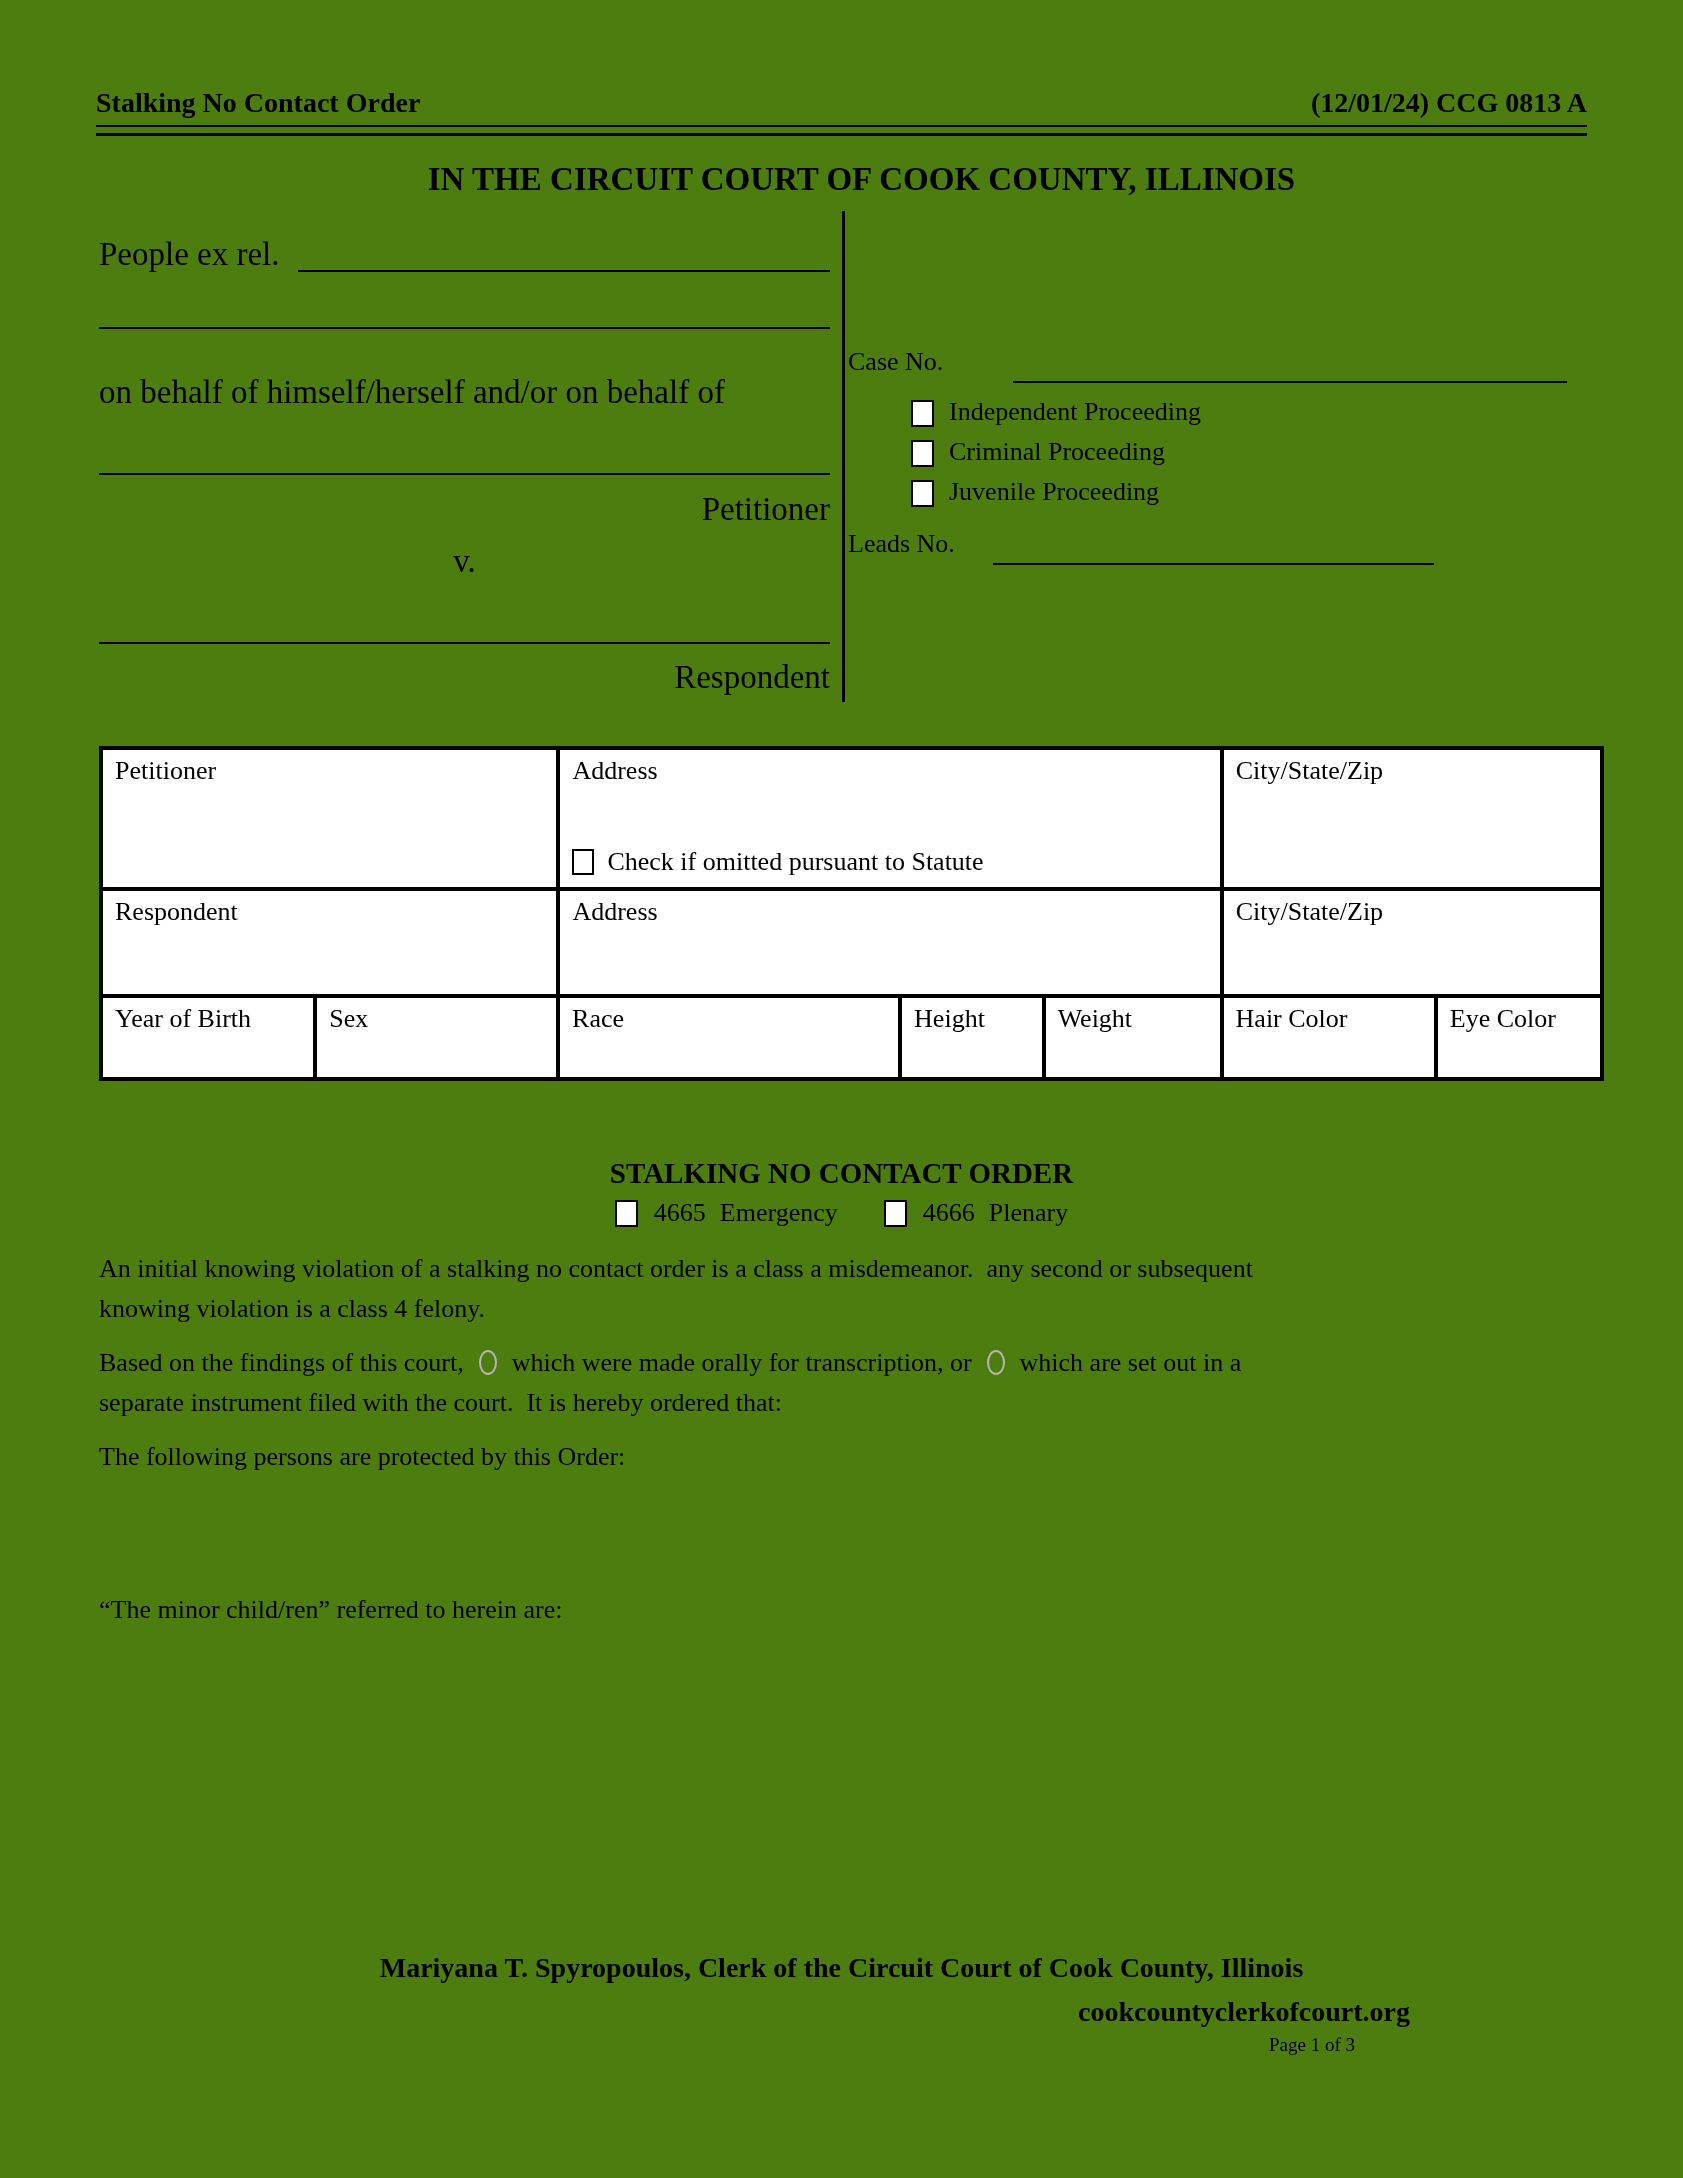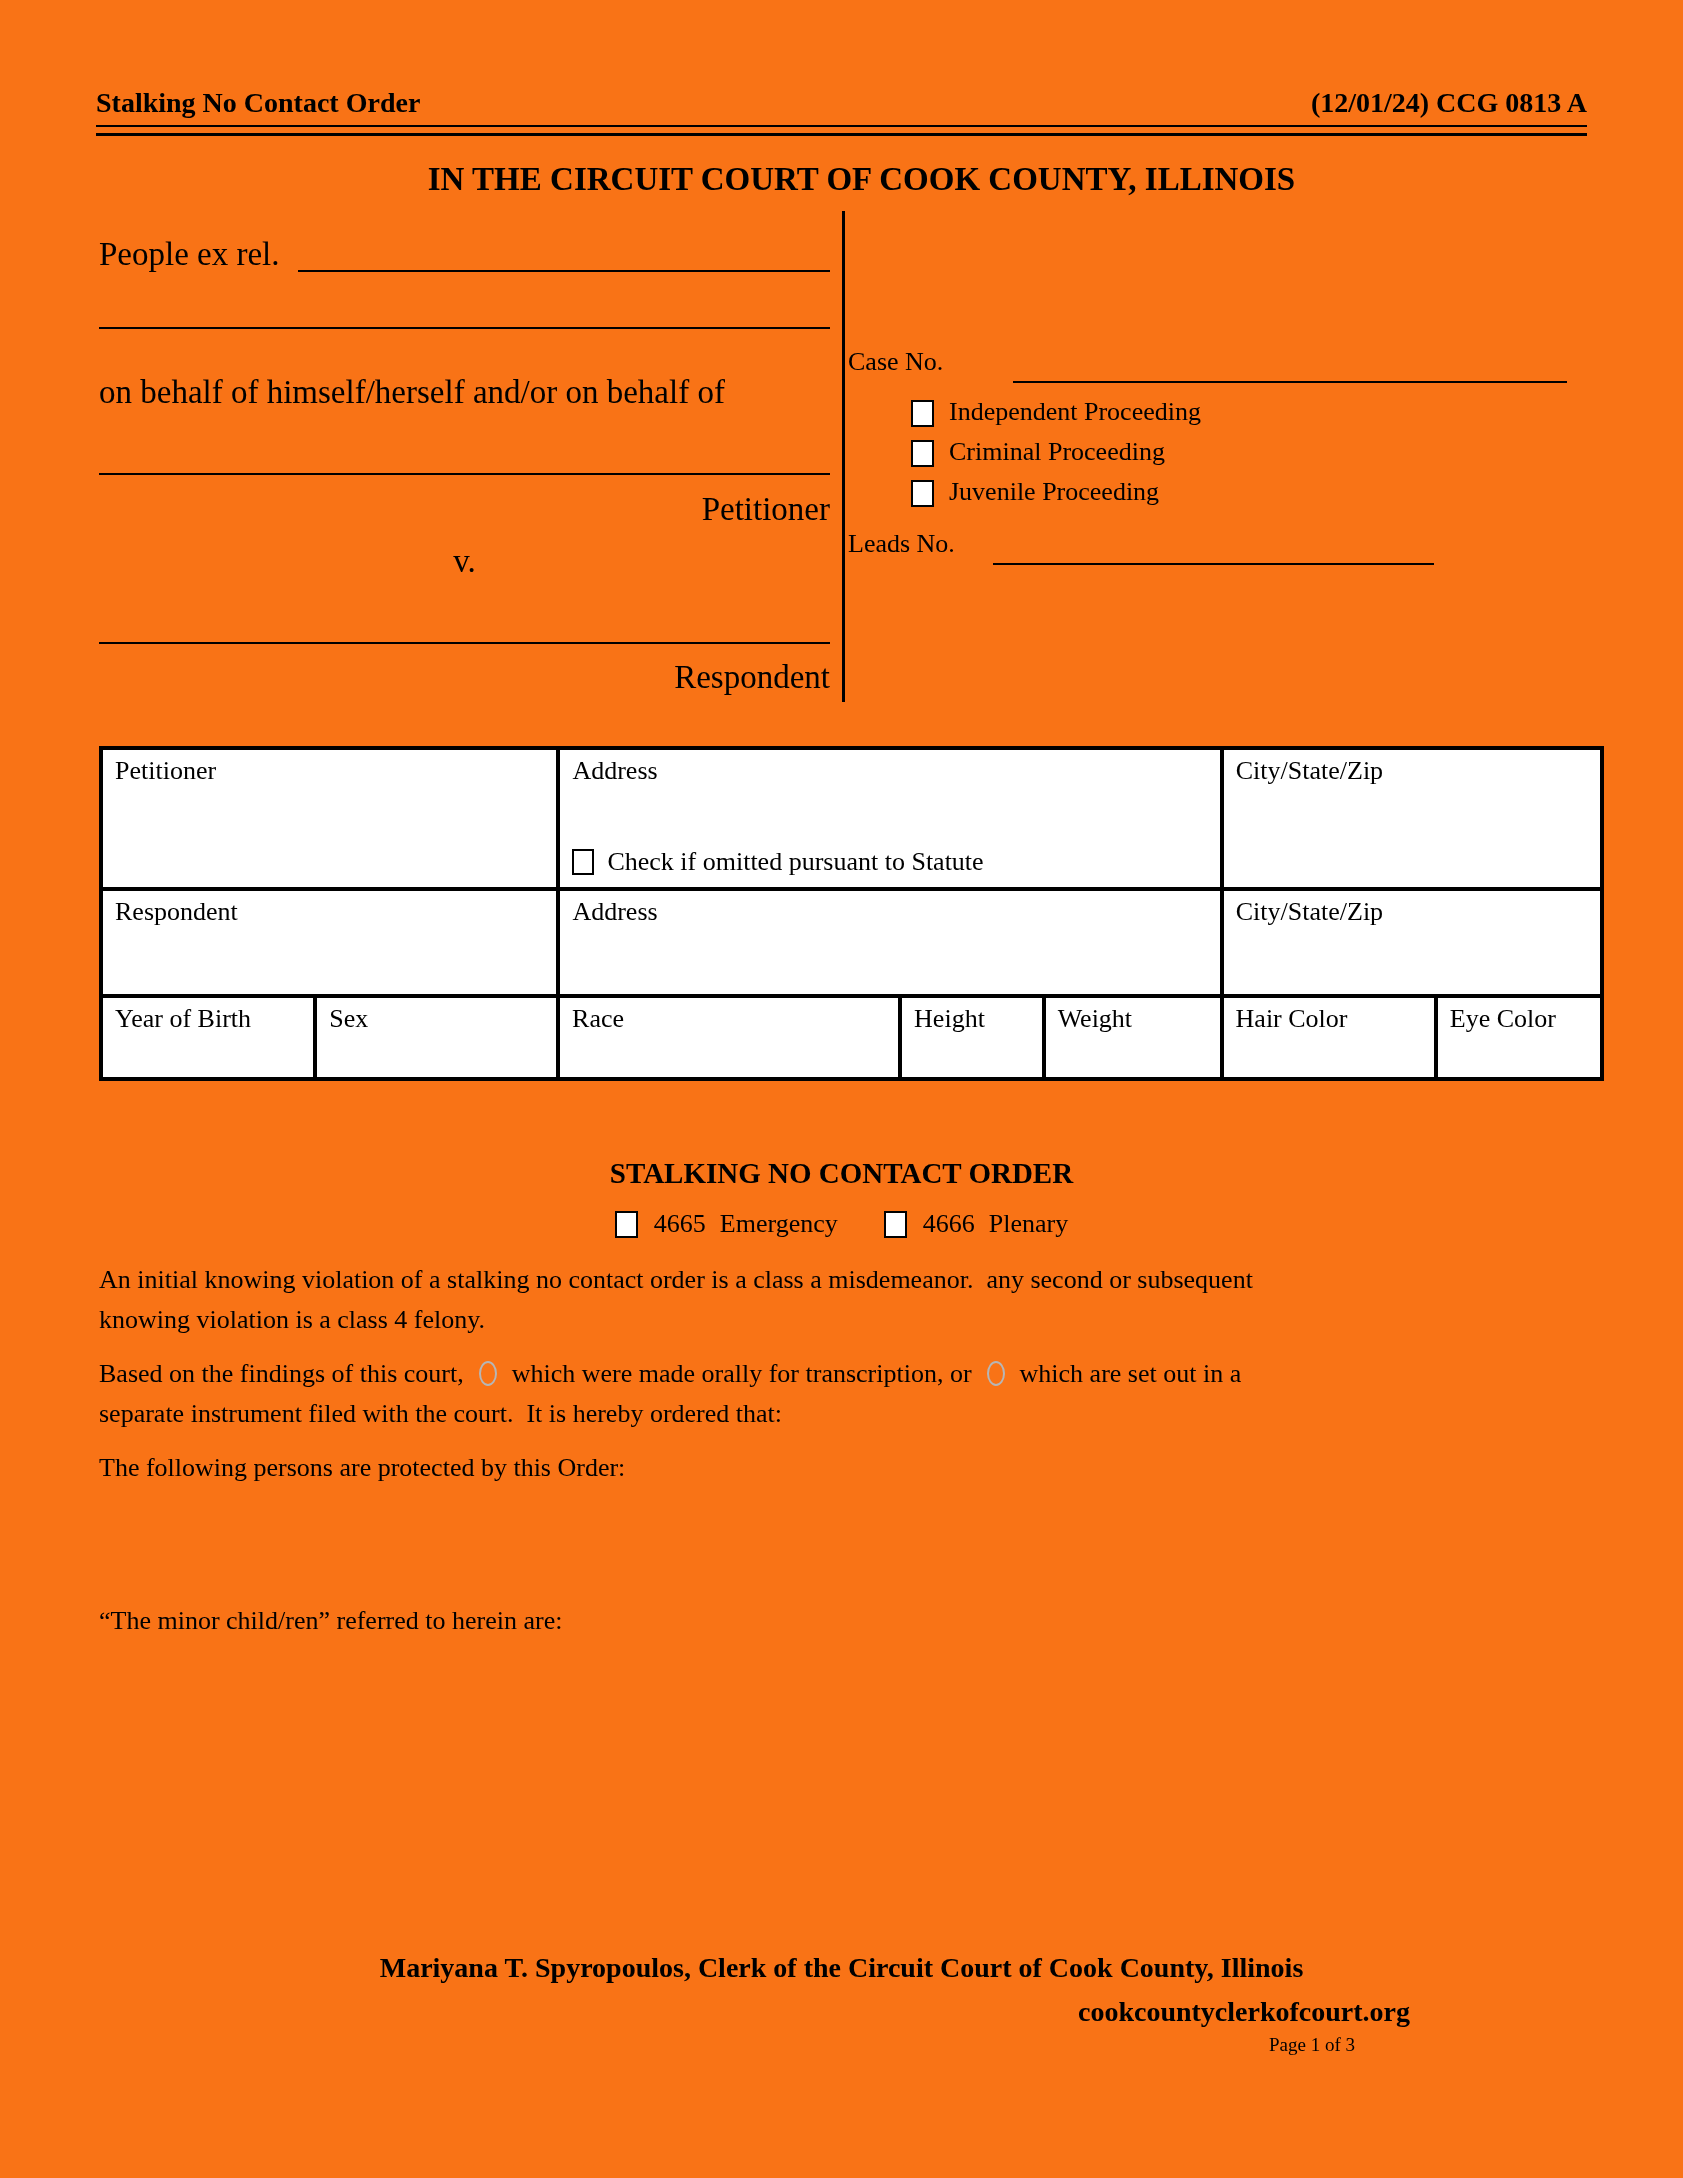--- a/index.html
+++ b/index.html
@@ -1,20 +1,20 @@
 <!DOCTYPE html>
 <html><head>
 <meta charset="utf-8">
 <style>
   html,body { margin:0; padding:0; background:#888; }
   #page {
     position:relative;
     width:1683px; height:2178px;
     margin:0 auto;
-    background:#f97316;
+    background:#4d7c0f;
     font-family:"Liberation Serif","DejaVu Serif",serif;
     color:#000;
     overflow:hidden;
   }
   .pre { white-space:pre-wrap; }
 
   
   .header-row {
     position:absolute; left:96px; top:87px; width:1491px;
     display:flex; justify-content:space-between;
@@ -81,21 +81,21 @@
   .t-r2 { grid-template-columns:458fr 666fr 380fr; height:103px; }
   .t-r3 { grid-template-columns:214fr 243fr 344fr 142fr 177fr 214fr 165fr; height:79px; }
   .cell { background:#fff; padding:6px 12px; box-sizing:border-box; overflow:hidden; }
   .cell-col { display:flex; flex-direction:column; justify-content:space-between; padding-bottom:10px; }
   .omit-row { display:flex; align-items:center; }
   .omit-row .cb { width:22px; height:26px; margin-right:13px; }
 
   
   .order-section { position:absolute; left:99px; top:1156px; width:1485px; font-size:26px; line-height:40px; }
   .order-title { text-align:center; font-weight:bold; font-size:29px; line-height:34px; }
-  .type-row { display:flex; justify-content:center; align-items:center; margin-top:14px; height:40px; }
+  .type-row { display:flex; justify-content:center; align-items:center; margin-top:3px; height:40px; }
   .type-group { display:flex; align-items:center; }
   .type-group .cb { margin-right:16px; }
   .type-code { margin-right:14px; }
   .type-gap { width:46px; }
   .para1 { margin-top:16px; }
   .para2 { margin-top:14px; }
   .protected-line { margin-top:14px; }
   .minor-line { margin-top:113px; }
 
   

